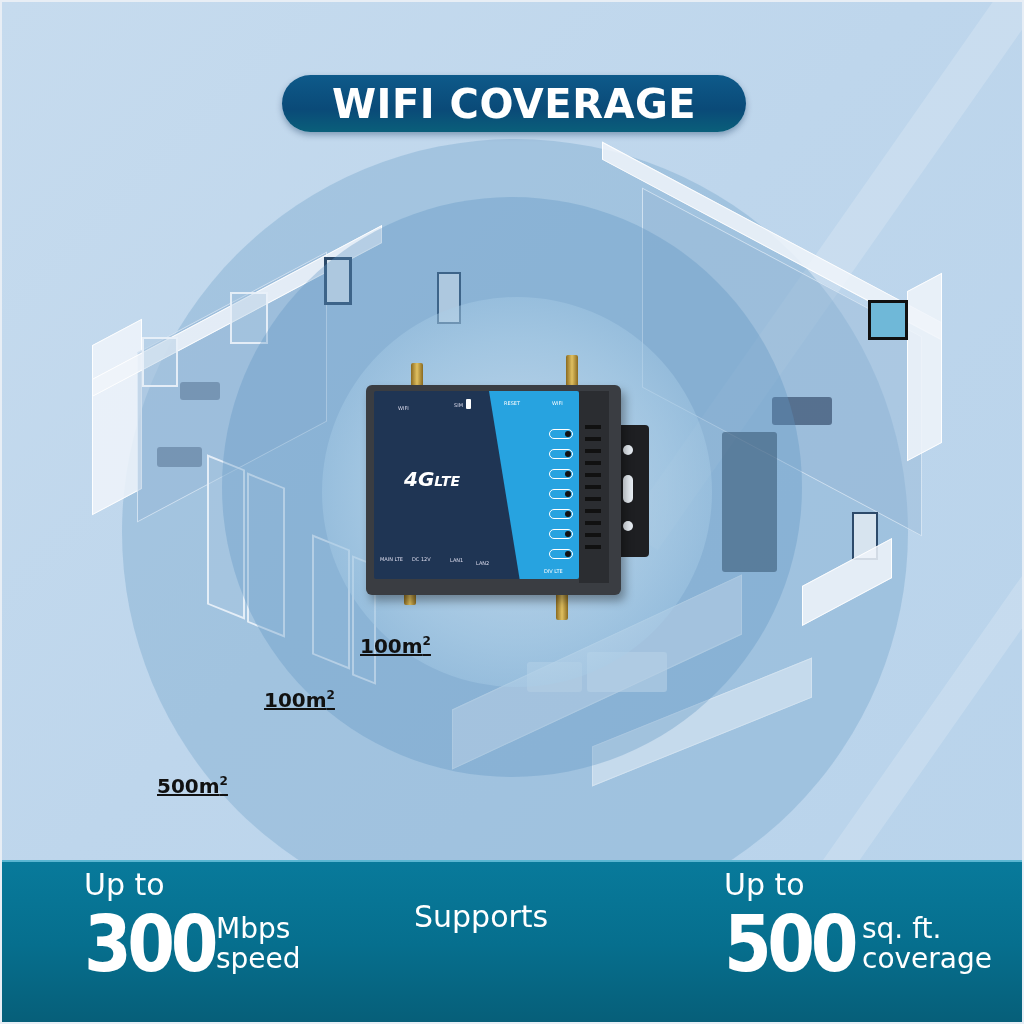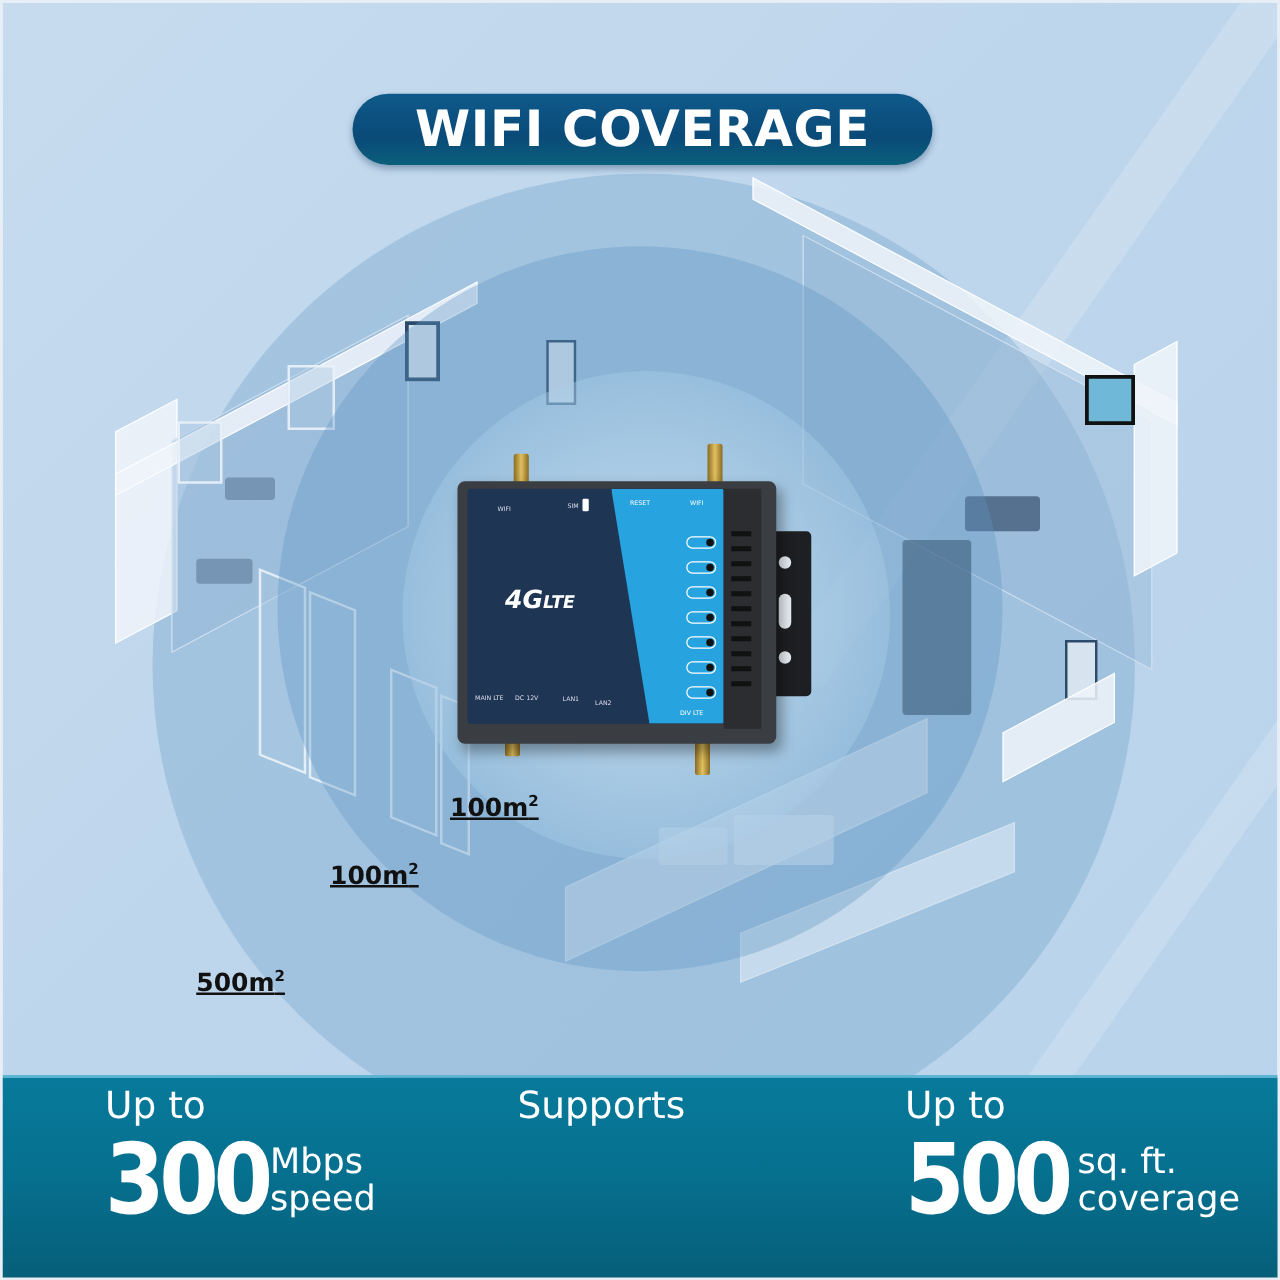--- a/index.html
+++ b/index.html
@@ -180,21 +180,21 @@
     <div class="stat" style="left:82px;">
       <div class="lead">Up to</div>
       <div class="row">
         <div class="big" style="width:132px;">300</div>
         <div class="unit">
           <div>Mbps</div>
           <div>speed</div>
         </div>
       </div>
     </div>
-    <div class="stat" style="left:412px;">
+    <div class="stat" style="left:412px;margin-top:32px;">
       <div class="lead">Supports</div>
     </div>
     <div class="stat" style="left:722px;">
       <div class="lead">Up to</div>
       <div class="row">
         <div class="big" style="width:138px;">500</div>
         <div class="unit">
           <div>sq. ft.</div>
           <div>coverage</div>
         </div>

